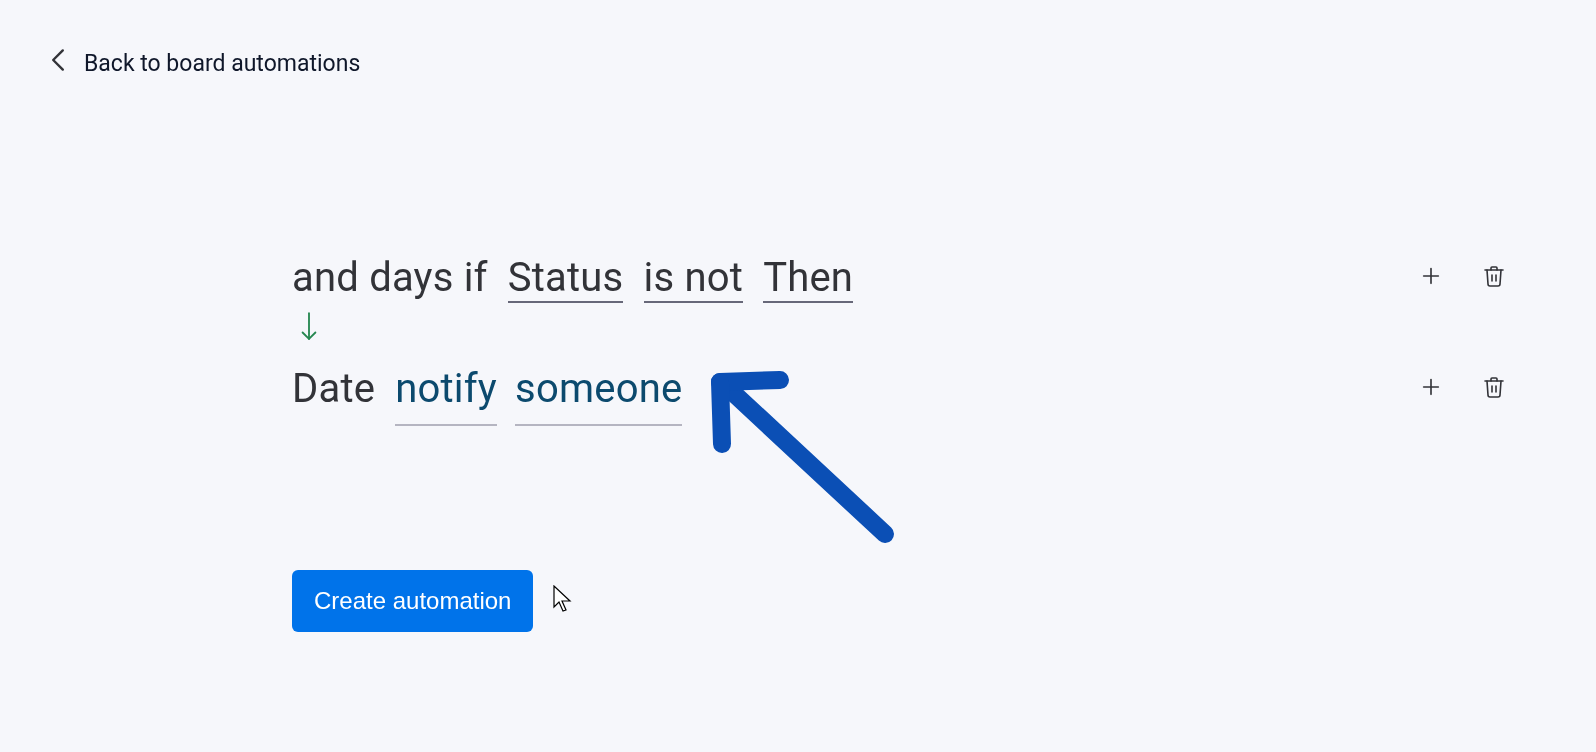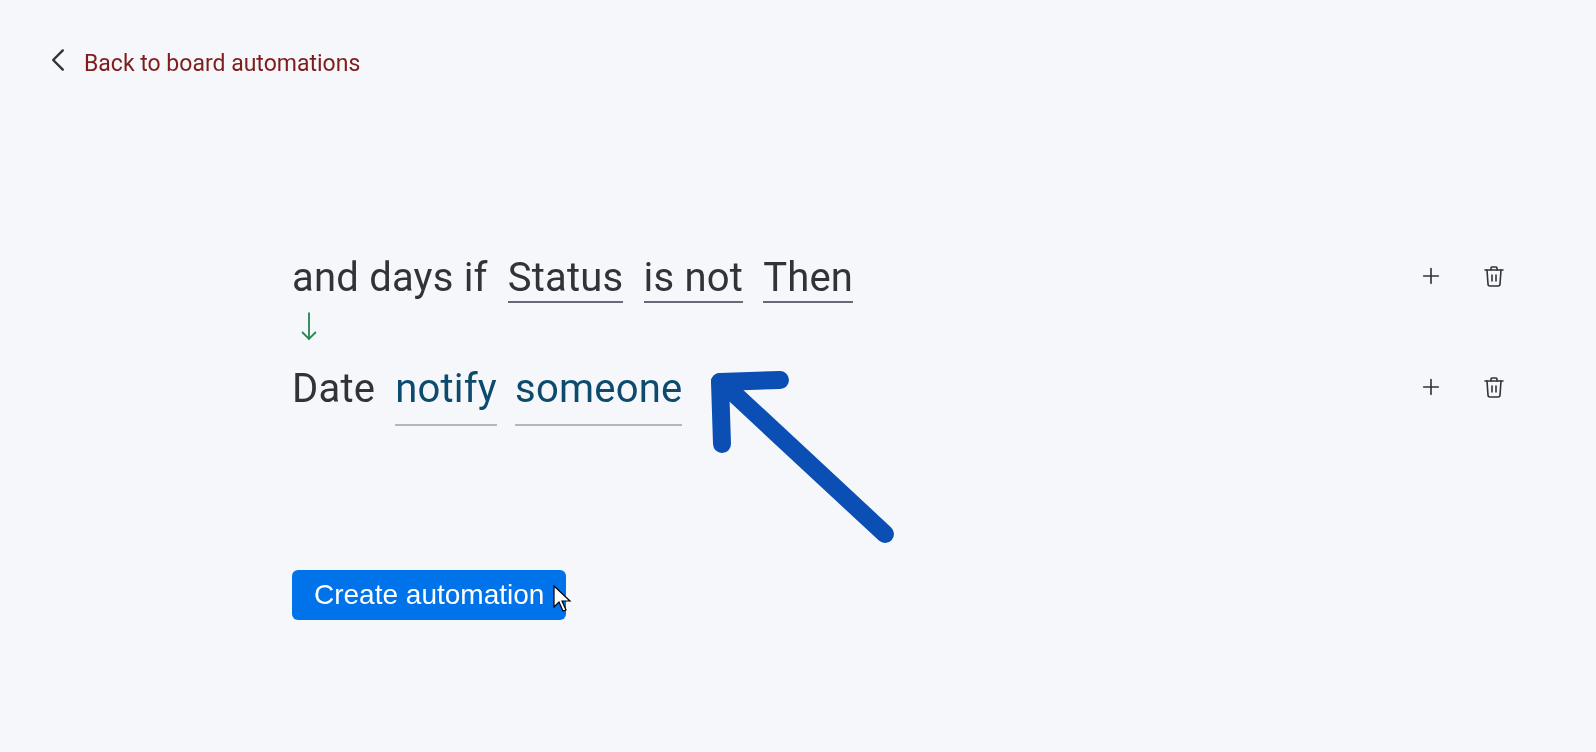--- a/index.html
+++ b/index.html
@@ -9,21 +9,21 @@
     font-family: "Segoe UI", Roboto, "Helvetica Neue", Arial, sans-serif;
     background: #f6f7fb;
     color: #292f4c;
     overflow: hidden;
   }
   .back {
     position: absolute;
     left: 50px; top: 48px;
     display: flex; align-items: center; gap: 18px;
     font-size: 23px;
-    color: #7f1d1d;
+    color: #0f172a;
     cursor: pointer;
   }
   .chev { display: inline-block; }
   .content {
     position: absolute;
     left: 292px; top: 244px; right: 90px;
   }
   .row {
     display: flex; align-items: center;
     justify-content: space-between;
@@ -61,23 +61,23 @@
     font-size: 34px;
     margin: 10px 0 14px 6px;
   }
   .create-btn {
     position: absolute;
     left: 292px; top: 570px;
     background: #0073ea;
     color: #fff;
     border: none;
     border-radius: 6px;
-    height: 50px;
+    height: 62px;
     padding: 0 22px;
-    font-size: 28px;
+    font-size: 24px;
     cursor: pointer;
   }
   
   .annot {
     position: absolute;
     left: 700px; top: 360px;
     pointer-events: none;
   }
   .annot svg { overflow: visible; }
   

